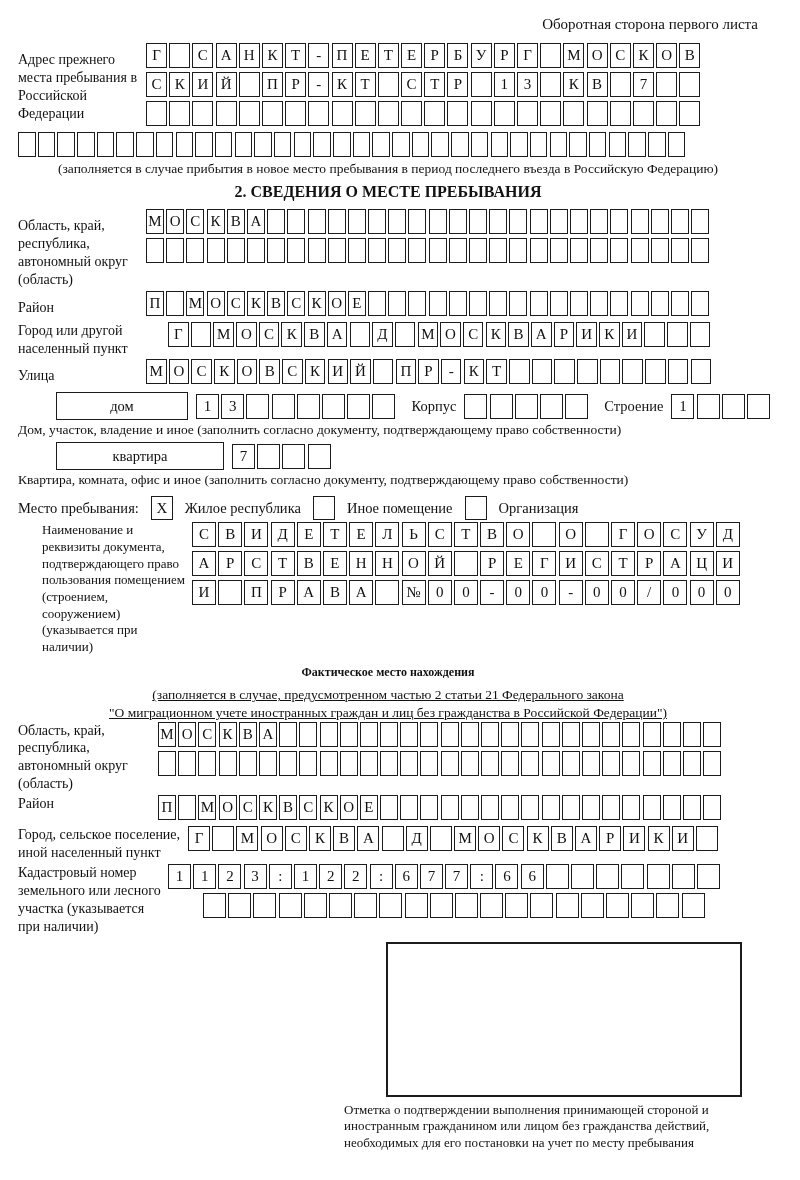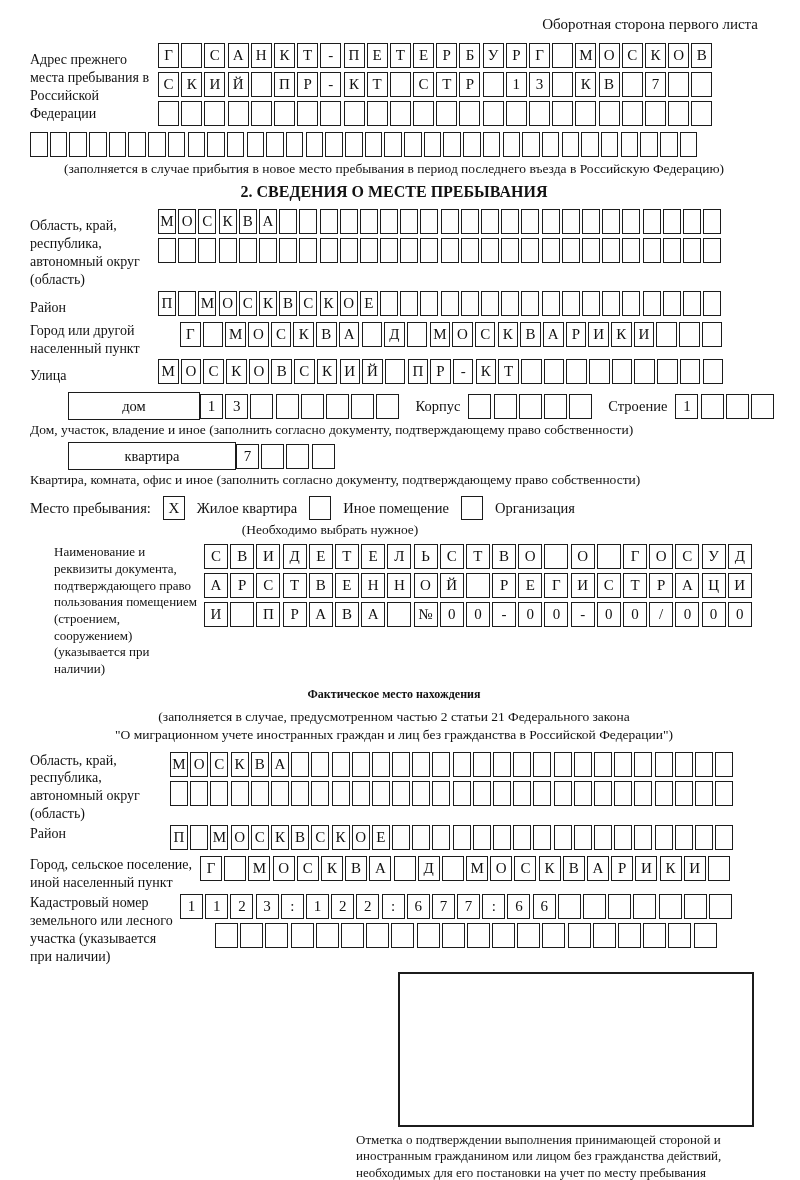--- a/index.html
+++ b/index.html
@@ -1,46 +1,46 @@
 <!DOCTYPE html>
 <html lang="ru"><head>
 <meta charset="utf-8">
 <style>
   html,body{margin:0;padding:0;background:#fff;}
   body{
     width:800px;height:1180px;overflow:hidden;
     font-family:"Liberation Serif","DejaVu Serif",serif;
     color:#111;font-size:14px;
   }
-  .page{box-sizing:border-box;width:800px;height:888px;padding:16px 42px 0 30px;}
+  .page{box-sizing:border-box;width:800px;height:888px;padding:16px 42px 0 18px;}
   .header-note{text-align:right;font-size:15px;margin-bottom:10px;}
   .field{display:flex;margin-bottom:2px;}
   .flabel{font-size:14px;line-height:1.28;flex:none;padding-right:4px;box-sizing:border-box;}
   .w128{width:128px;margin-top:8px;} .w140{width:140px;} .w150{width:150px;} .w170{width:170px;}
   .rows{flex:1;min-width:0;}
   .cellrow{display:flex;margin-bottom:4px;}
   .cell{
     flex:none;box-sizing:content-box;
     width:var(--cw,18px);height:23px;
     border:1.6px solid #1c1c1c;margin-right:2.2px;
     display:flex;align-items:center;justify-content:center;
     font-size:15px;background:#fff;
   }
   .caption{font-size:13.5px;margin:1px 0 4px 0;}
   .center{text-align:center;}
   .sec-title{font-weight:bold;font-size:16px;text-align:center;margin:6px 0 8px 0;}
   .sub-title{font-weight:bold;font-size:12px;text-align:center;margin:10px 0 6px 0;}
   .note{font-size:13.5px;text-align:center;line-height:1.3;}
-  .notes-block{margin-bottom:8px;}
+  .notes-block{text-decoration:underline;}
   .inline-row{display:flex;align-items:center;margin:4px 0 2px 0;}
   .indent38{margin-left:38px;}
   .labelbox{
     box-sizing:border-box;border:1.6px solid #1c1c1c;height:28px;
     display:flex;align-items:center;justify-content:center;
-    font-size:14.5px;flex:none;margin-right:0;background:#fff;
+    font-size:14.5px;flex:none;margin-right:8px;background:#fff;
   }
   .lb-dom{width:132px;} .lb-kv{width:168px;}
   .inl-label{font-size:14.5px;margin:0 8px 0 14px;flex:none;}
   .inline-row .cellrow{margin-bottom:0;}
   .stay-row{display:flex;align-items:center;margin:8px 0 2px 0;font-size:14.5px;}
   .checkbox{
     box-sizing:content-box;width:20px;height:22px;border:1.6px solid #1c1c1c;
     display:flex;align-items:center;justify-content:center;
     font-size:15px;margin:0 12px;flex:none;background:#fff;
   }
@@ -391,27 +391,26 @@
         <div class="cell"></div>
         <div class="cell"></div>
         <div class="cell"></div>
       </div>
   </div>
   <div class="caption">Квартира, комната, офис и иное (заполнить согласно документу, подтверждающему право собственности)</div>
 
   <div class="stay-row">
     <span>Место пребывания:</span>
     <span class="checkbox">X</span>
-    <span>Жилое квартира</span>
+    <span>Жилое республика</span>
     <span class="checkbox"></span>
     <span>Иное помещение</span>
     <span class="checkbox"></span>
     <span>Организация</span>
   </div>
-  <div class="stay-note">(Необходимо выбрать нужное)</div>
 
   <div class="field mb6">
     <div class="flabel w150 doc-label">Наименование и реквизиты документа, подтверждающего право пользования помещением (строением, сооружением) (указывается при наличии)</div>
     <div class="rows">
       <div class="cellrow" style="--cw:22px">
           <div class="cell">С</div>
           <div class="cell">В</div>
           <div class="cell">И</div>
           <div class="cell">Д</div>
           <div class="cell">Е</div>

